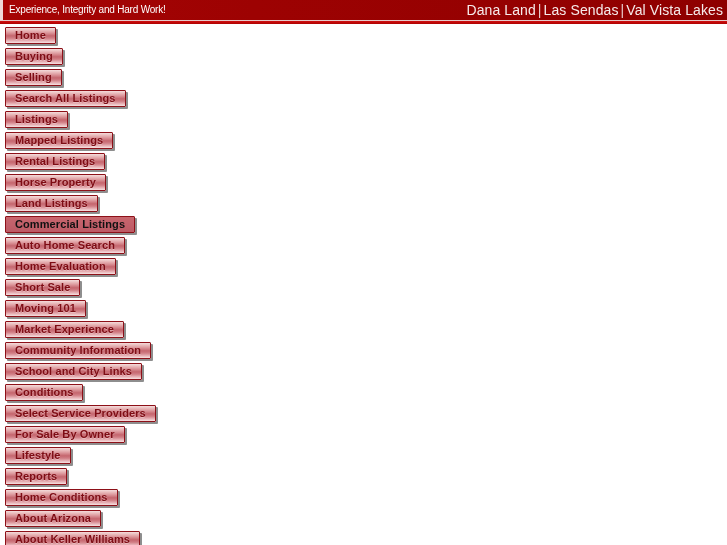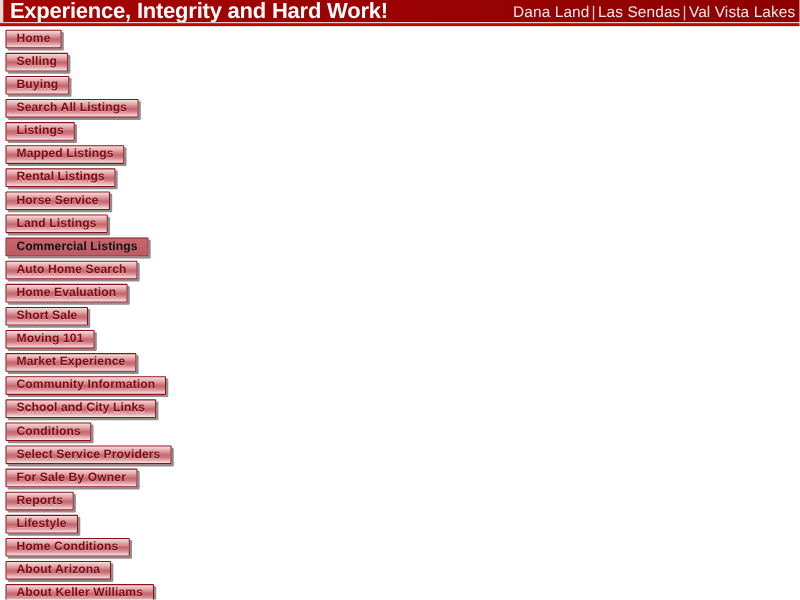--- a/index.html
+++ b/index.html
@@ -29,22 +29,22 @@
     content: "";
     position: absolute;
     left: 0; top: 0;
     width: 3px; height: 20px;
     background: #f0d8d8;
   }
   .header-tagline {
     position: absolute;
     left: 9px;
     top: 1px;
-    font-size: 20px;
-    font-weight: bold;
+    font-size: 10px;
+    font-weight: normal;
     color: #ffffff;
     white-space: nowrap;
     letter-spacing: -0.2px;
     line-height: 18px;
   }
   .header-links {
     position: absolute;
     right: 4px;
     top: 1px;
     font-size: 14px;
@@ -141,37 +141,37 @@
   <div class="header-links">
     <a href="#">Dana Land</a><span class="sep">|</span><a href="#">Las Sendas</a><span class="sep">|</span><a href="#">Val Vista Lakes</a>
   </div>
 </div>
 <div id="header-rule-top"></div>
 <div id="header-band"></div>
 <div id="header-rule-bottom"></div>
 
 <div id="nav">
     <div class="nav-row"><div class="nav-btn"><span class="btn-label">Home</span></div></div>
+    <div class="nav-row"><div class="nav-btn"><span class="btn-label">Buying</span></div></div>
     <div class="nav-row"><div class="nav-btn"><span class="btn-label">Selling</span></div></div>
-    <div class="nav-row"><div class="nav-btn"><span class="btn-label">Buying</span></div></div>
     <div class="nav-row"><div class="nav-btn"><span class="btn-label">Search All Listings</span></div></div>
     <div class="nav-row"><div class="nav-btn"><span class="btn-label">Listings</span></div></div>
     <div class="nav-row"><div class="nav-btn"><span class="btn-label">Mapped Listings</span></div></div>
     <div class="nav-row"><div class="nav-btn"><span class="btn-label">Rental Listings</span></div></div>
-    <div class="nav-row"><div class="nav-btn"><span class="btn-label">Horse Service</span></div></div>
+    <div class="nav-row"><div class="nav-btn"><span class="btn-label">Horse Property</span></div></div>
     <div class="nav-row"><div class="nav-btn"><span class="btn-label">Land Listings</span></div></div>
     <div class="nav-row"><div class="nav-btn active"><span class="btn-label">Commercial Listings</span></div></div>
     <div class="nav-row"><div class="nav-btn"><span class="btn-label">Auto Home Search</span></div></div>
     <div class="nav-row"><div class="nav-btn"><span class="btn-label">Home Evaluation</span></div></div>
     <div class="nav-row"><div class="nav-btn"><span class="btn-label">Short Sale</span></div></div>
     <div class="nav-row"><div class="nav-btn"><span class="btn-label">Moving 101</span></div></div>
     <div class="nav-row"><div class="nav-btn"><span class="btn-label">Market Experience</span></div></div>
     <div class="nav-row"><div class="nav-btn"><span class="btn-label">Community Information</span></div></div>
     <div class="nav-row"><div class="nav-btn"><span class="btn-label">School and City Links</span></div></div>
     <div class="nav-row"><div class="nav-btn"><span class="btn-label">Conditions</span></div></div>
     <div class="nav-row"><div class="nav-btn"><span class="btn-label">Select Service Providers</span></div></div>
     <div class="nav-row"><div class="nav-btn"><span class="btn-label">For Sale By Owner</span></div></div>
+    <div class="nav-row"><div class="nav-btn"><span class="btn-label">Lifestyle</span></div></div>
     <div class="nav-row"><div class="nav-btn"><span class="btn-label">Reports</span></div></div>
-    <div class="nav-row"><div class="nav-btn"><span class="btn-label">Lifestyle</span></div></div>
     <div class="nav-row"><div class="nav-btn"><span class="btn-label">Home Conditions</span></div></div>
     <div class="nav-row"><div class="nav-btn"><span class="btn-label">About Arizona</span></div></div>
     <div class="nav-row"><div class="nav-btn"><span class="btn-label">About Keller Williams</span></div></div>
   </div>
 
 </body></html>

